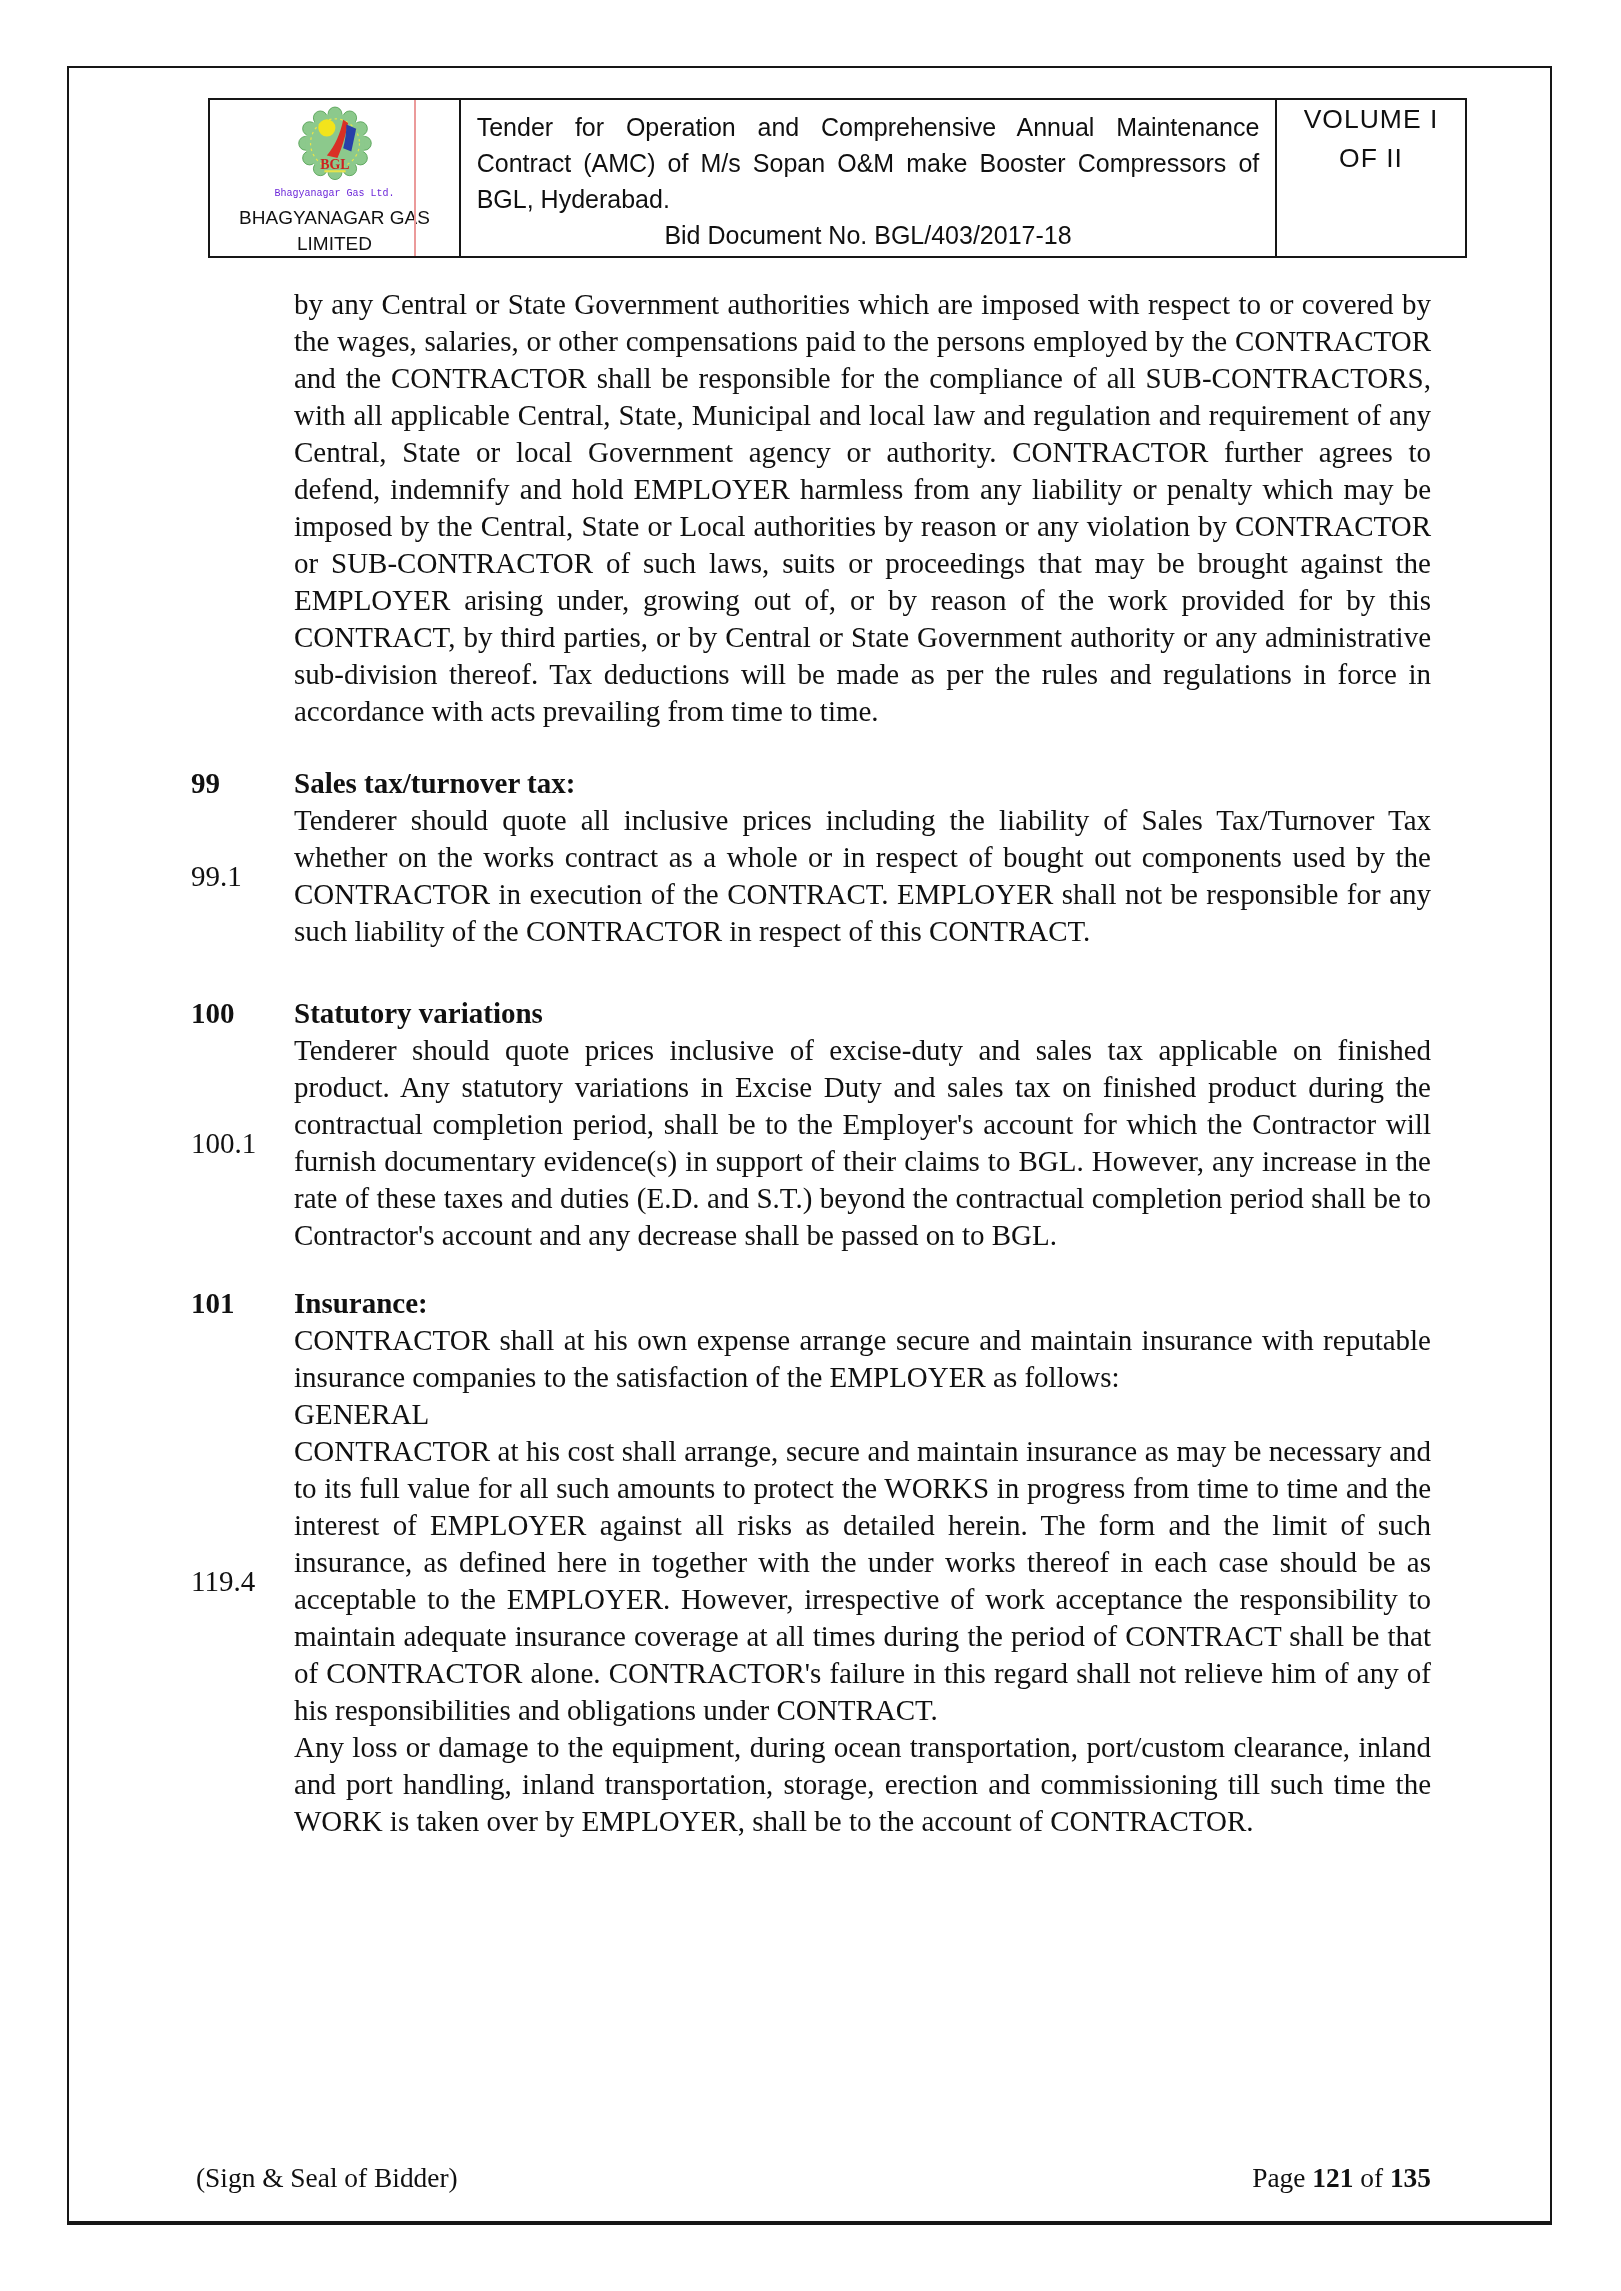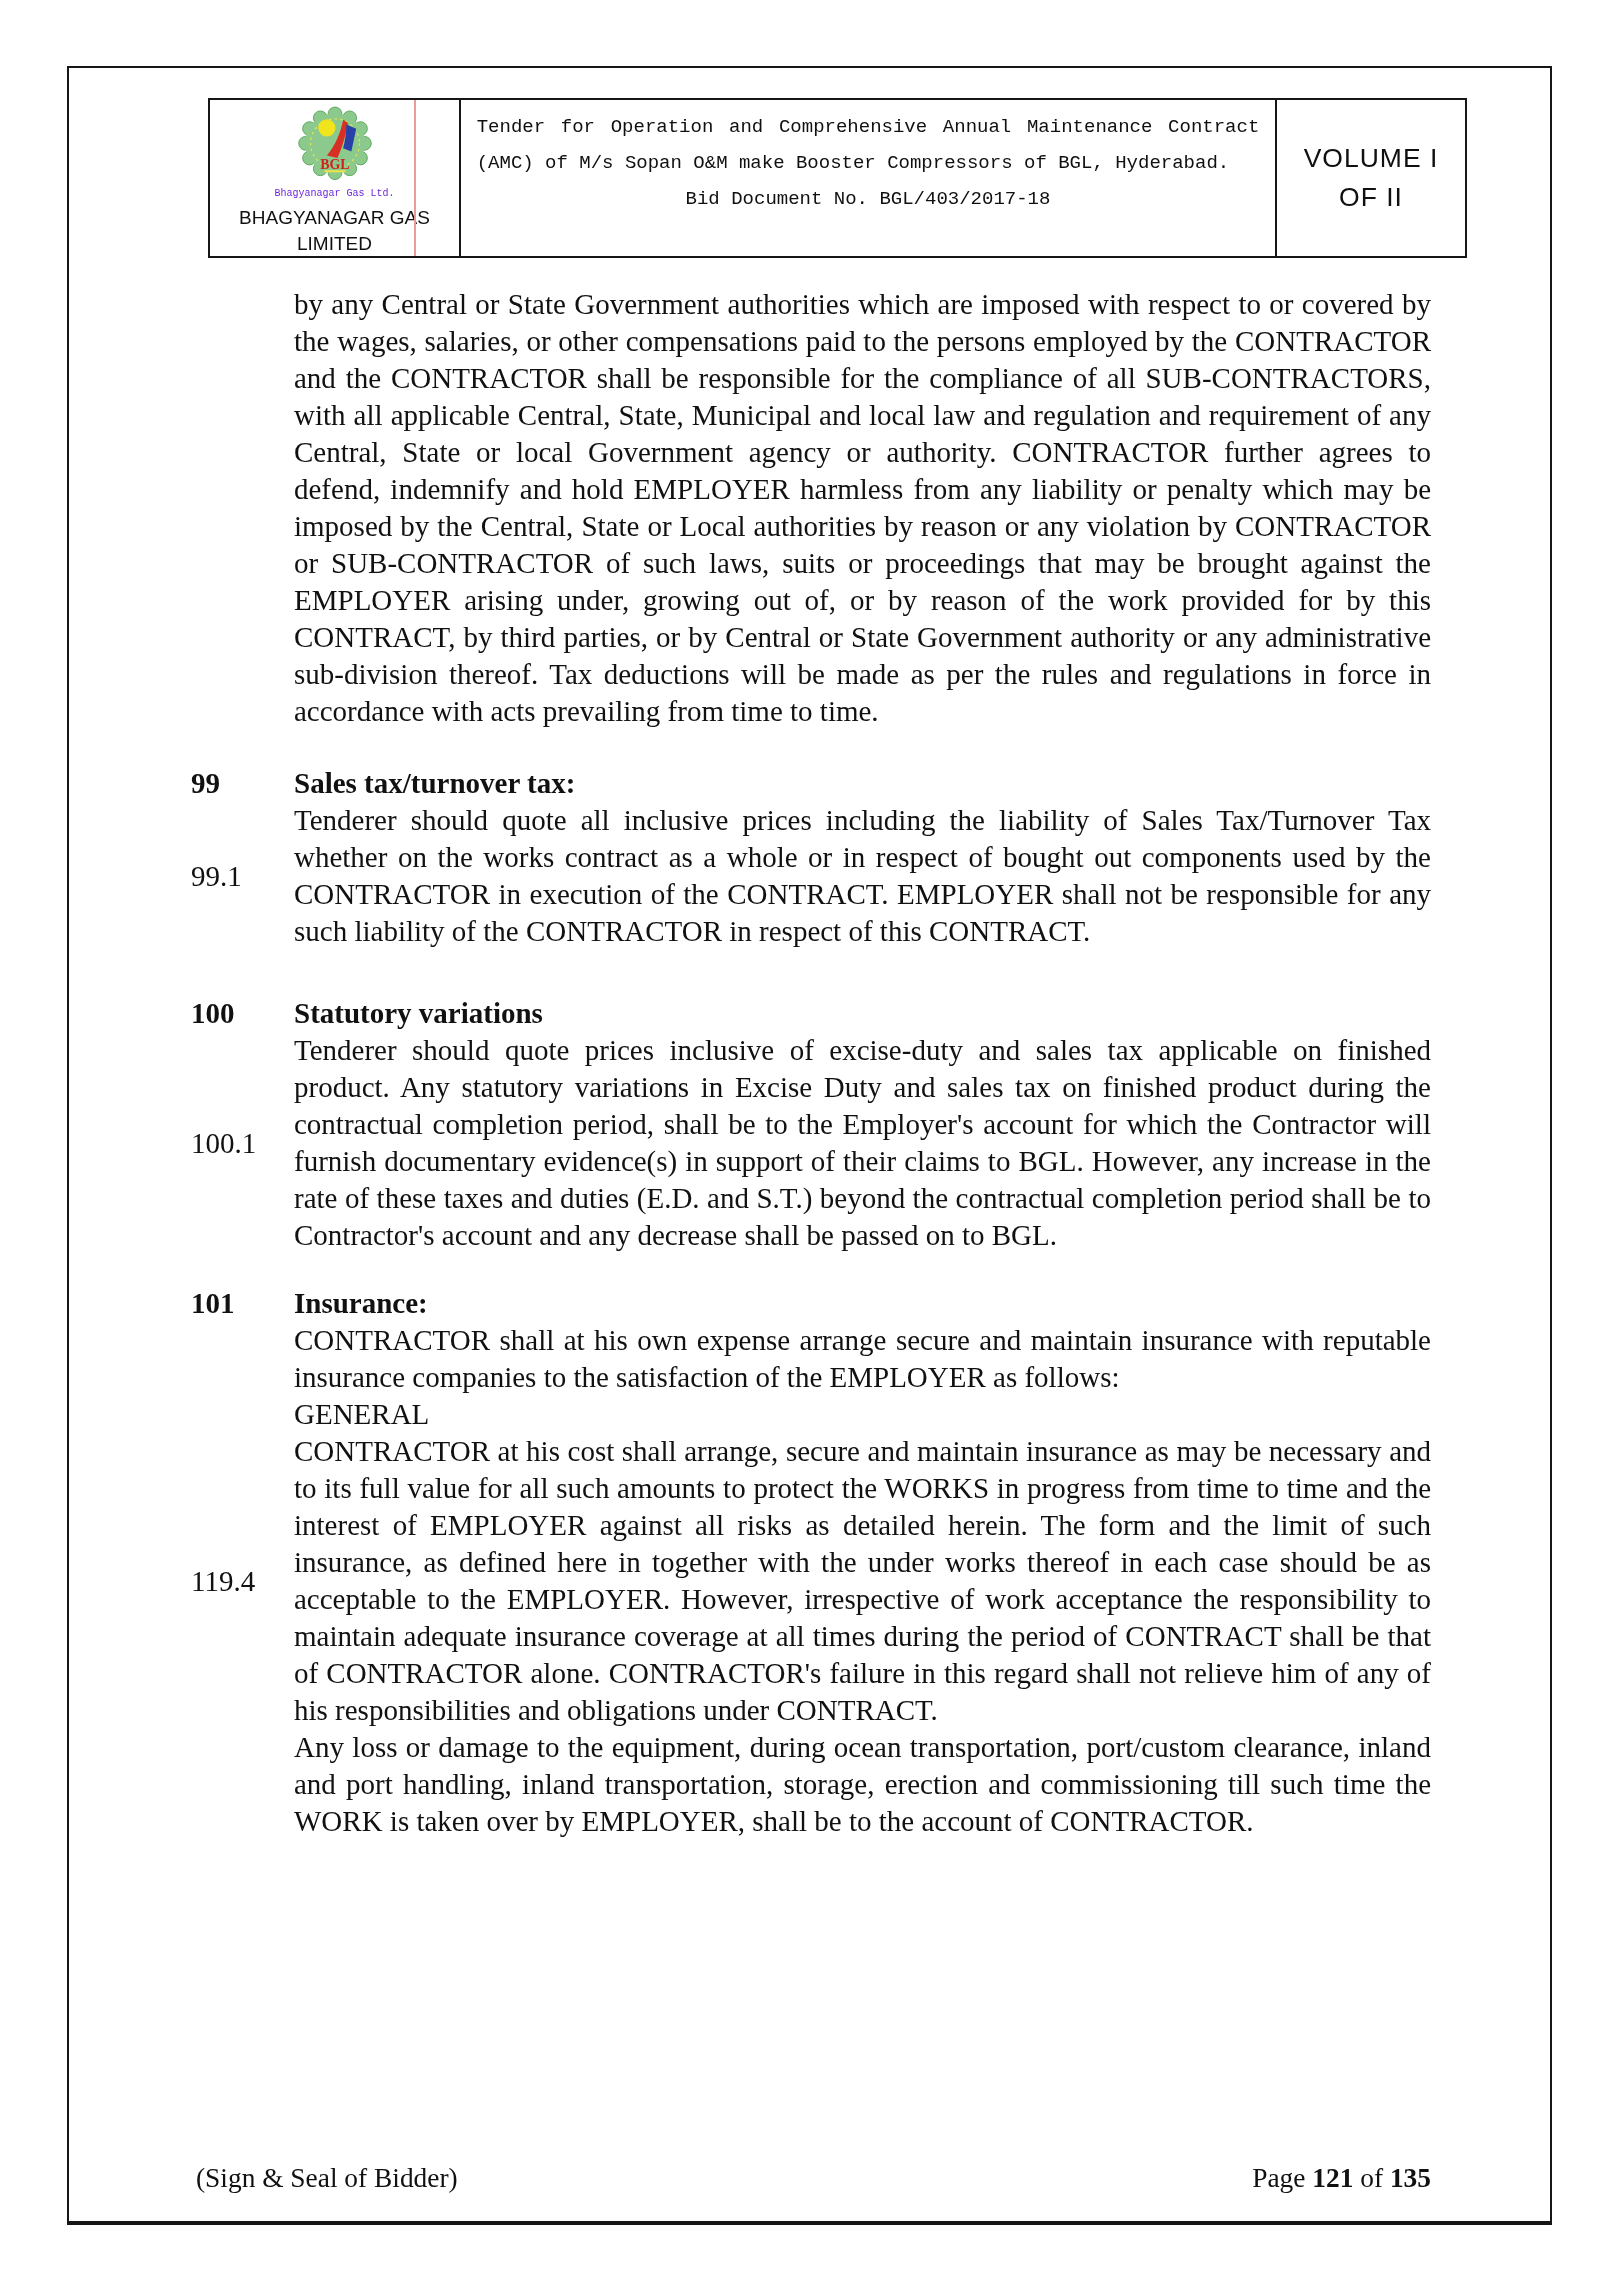--- a/index.html
+++ b/index.html
@@ -11,24 +11,24 @@
   
   .header-table{position:absolute;left:208px;top:98px;width:1259px;height:160px;
         border:2px solid #161616;display:flex;box-sizing:border-box;background:#fff;}
   .logo-cell{width:251px;flex:none;position:relative;border-right:2px solid #161616;
         box-sizing:border-box;display:flex;flex-direction:column;align-items:center;padding-top:4.9px;}
   .red-rule{position:absolute;left:204px;top:0;bottom:0;width:2px;background:#eb9a9a;}
   .logo-caption{font-family:Liberation Mono, monospace;font-size:10px;color:#6d28d9;line-height:15.7px;}
   .company-name{font-family:"Liberation Sans",sans-serif;font-size:19px;line-height:25.5px;
         color:#111;text-align:center;margin-top:2.9px;}
   .title-cell{flex:1;box-sizing:border-box;padding:8.8px 15.7px 3.9px 15.7px;border-right:2px solid #161616;
-        font-family:Liberation Mono, monospace;font-size:19px;line-height:36px;color:#101010;}
+        font-family:Liberation Sans, sans-serif;font-size:25px;line-height:36px;color:#101010;}
   .title-main{text-align:justify;}
   .title-bid{text-align:center;}
-  .volume-cell{width:188px;flex:none;display:flex;flex-direction:column;justify-content:center;
+  .volume-cell{width:188px;flex:none;display:flex;flex-direction:column;justify-content:flex-start;
         align-items:center;font-family:"Liberation Sans",sans-serif;font-size:26.5px;
         line-height:39px;letter-spacing:1px;color:#101010;}
 
   
   .content{position:absolute;left:191px;top:286px;width:1240px;font-size:29px;line-height:37px;}
   .intro{margin:0 0 0 103px;text-align:justify;}
   .row{display:flex;align-items:center;}
   .row .num{width:103px;flex:none;}
   .row .txt{flex:1;text-align:justify;}
   .h-row{font-weight:bold;}

